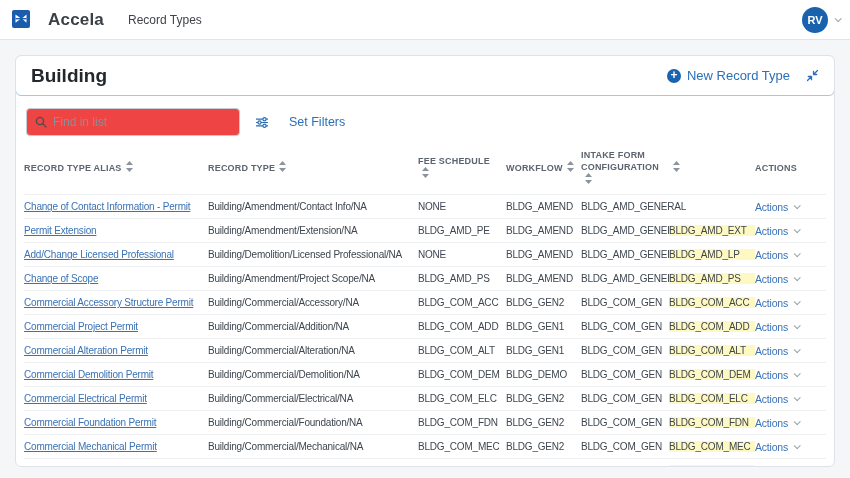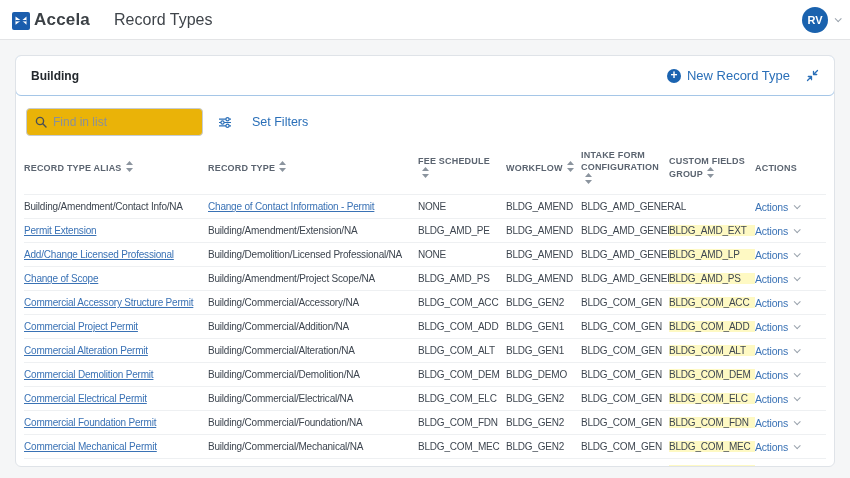--- a/index.html
+++ b/index.html
@@ -9,23 +9,23 @@
     background: #f5f6f7;
     overflow: hidden;
     position: relative;
   }
 
   
   .topbar {
     height: 40px; background: #fff; border-bottom: 1px solid #e3e4e6;
     display: flex; align-items: center; padding: 0 12px;
   }
-  .brand { display: flex; align-items: flex-end; gap: 4px; }
+  .brand { display: flex; align-items: flex-start; gap: 18px; }
   .brand-name { font-size: 17px; font-weight: bold; color: #3b4045; letter-spacing: .2px; }
-  .page-title { font-size: 16px; color: #3f444a; margin-left: 24px; }
+  .page-title { font-size: 12px; color: #3f444a; margin-left: 24px; }
   .topbar-spacer { flex: 1; }
   .avatar {
     width: 26px; height: 26px; border-radius: 50%; background: #1a62ae;
     color: #fff; font-size: 11px; font-weight: bold;
     display: flex; align-items: center; justify-content: center; margin-left: 12px;
   }
   .chev {
     display: inline-block; width: 5px; height: 5px;
     border-right: 1.5px solid #9aa3ad; border-bottom: 1.5px solid #9aa3ad;
     transform: rotate(45deg) translateY(-1px);
@@ -36,35 +36,35 @@
   .card {
     margin: 15px 15px 0 15px; height: 412px;
     background: #fff; border: 1px solid #dfe3e8; border-radius: 6px;
     overflow: hidden; position: relative;
   }
   .card-header {
     height: 41px; margin: -1px -1px 0 -1px;
     border: 1px solid #a5c6e7; border-radius: 6px; background: #fff;
     display: flex; align-items: center; padding: 0 15px;
   }
-  .card-title { font-size: 12px; font-weight: bold; color: #23282d; }
+  .card-title { font-size: 19px; font-weight: bold; color: #23282d; }
   .card-header-spacer { flex: 1; }
   .new-record { display: flex; align-items: center; gap: 6px; cursor: pointer; }
   .plus-circle {
     width: 14px; height: 14px; border-radius: 50%; background: #1a63b0;
     color: #fff; font-size: 12px; line-height: 13px; text-align: center; font-weight: bold;
   }
   .new-record-label { font-size: 13px; color: #2a6fb8; }
   .collapse-btn { margin-left: 16px; cursor: pointer; display: flex; align-items: center; }
 
   
   .toolbar { display: flex; align-items: center; padding: 12px 10px 8px 10px; }
   .search-box {
-    width: 177px; height: 28px; border: 1px solid #c6ccd2; border-radius: 4px;
-    display: flex; align-items: center; padding: 0 8px; gap: 6px; background: #eab308;
+    width: 214px; height: 28px; border: 1px solid #c6ccd2; border-radius: 4px;
+    display: flex; align-items: center; padding: 0 8px; gap: 6px; background: #ef4444;
   }
   .search-box input {
     border: none; outline: none; flex: 1; font-size: 12px; color: #333;
     font-family: "Liberation Sans", "DejaVu Sans", sans-serif; background: transparent;
   }
   .search-box input::placeholder { color: #8a9099; }
   .set-filters { display: flex; align-items: center; gap: 20px; margin-left: 15px; cursor: pointer; }
   .set-filters-label { font-size: 12.5px; color: #2a6fb8; }
 
   
@@ -192,34 +192,34 @@
   </div>
 
   <div class="th">
     <span class="col-label">INTAKE FORM CONFIGURATION</span><span class="sort-icon"><svg width="7" height="11" viewBox="0 0 7 11">
               <path d="M3.5 0 L7 4 H0 Z" fill="#8b949e"></path>
               <path d="M3.5 11 L0 7 H7 Z" fill="#8b949e"></path>
             </svg></span>
   </div>
 
   <div class="th">
-    <span class="col-label">CUSTOM FIELDS GROUP</span><span class="sort-icon"><svg width="7" height="11" viewBox="0 0 7 11">
+    <span class="sort-icon"><svg width="7" height="11" viewBox="0 0 7 11">
               <path d="M3.5 0 L7 4 H0 Z" fill="#8b949e"></path>
               <path d="M3.5 11 L0 7 H7 Z" fill="#8b949e"></path>
             </svg></span>
   </div>
 
   <div class="th">
     <span class="col-label">ACTIONS</span>
   </div>
 </div>
     <div>
   <div class="grid-row tr">
+    <span class="td cell-alias">Change of Contact Information - Permit</span>
     <span class="td">Building/Amendment/Contact Info/NA</span>
-    <span class="td cell-alias">Change of Contact Information - Permit</span>
     <span class="td">NONE</span>
     <span class="td">BLDG_AMEND</span>
     <span class="td cell-intake">BLDG_AMD_GENERAL</span>
     <span class="td cell-custom"></span>
     <span class="cell-actions">
       <span>Actions</span>
       <span class="chev"></span>
     </span>
   </div>
 

